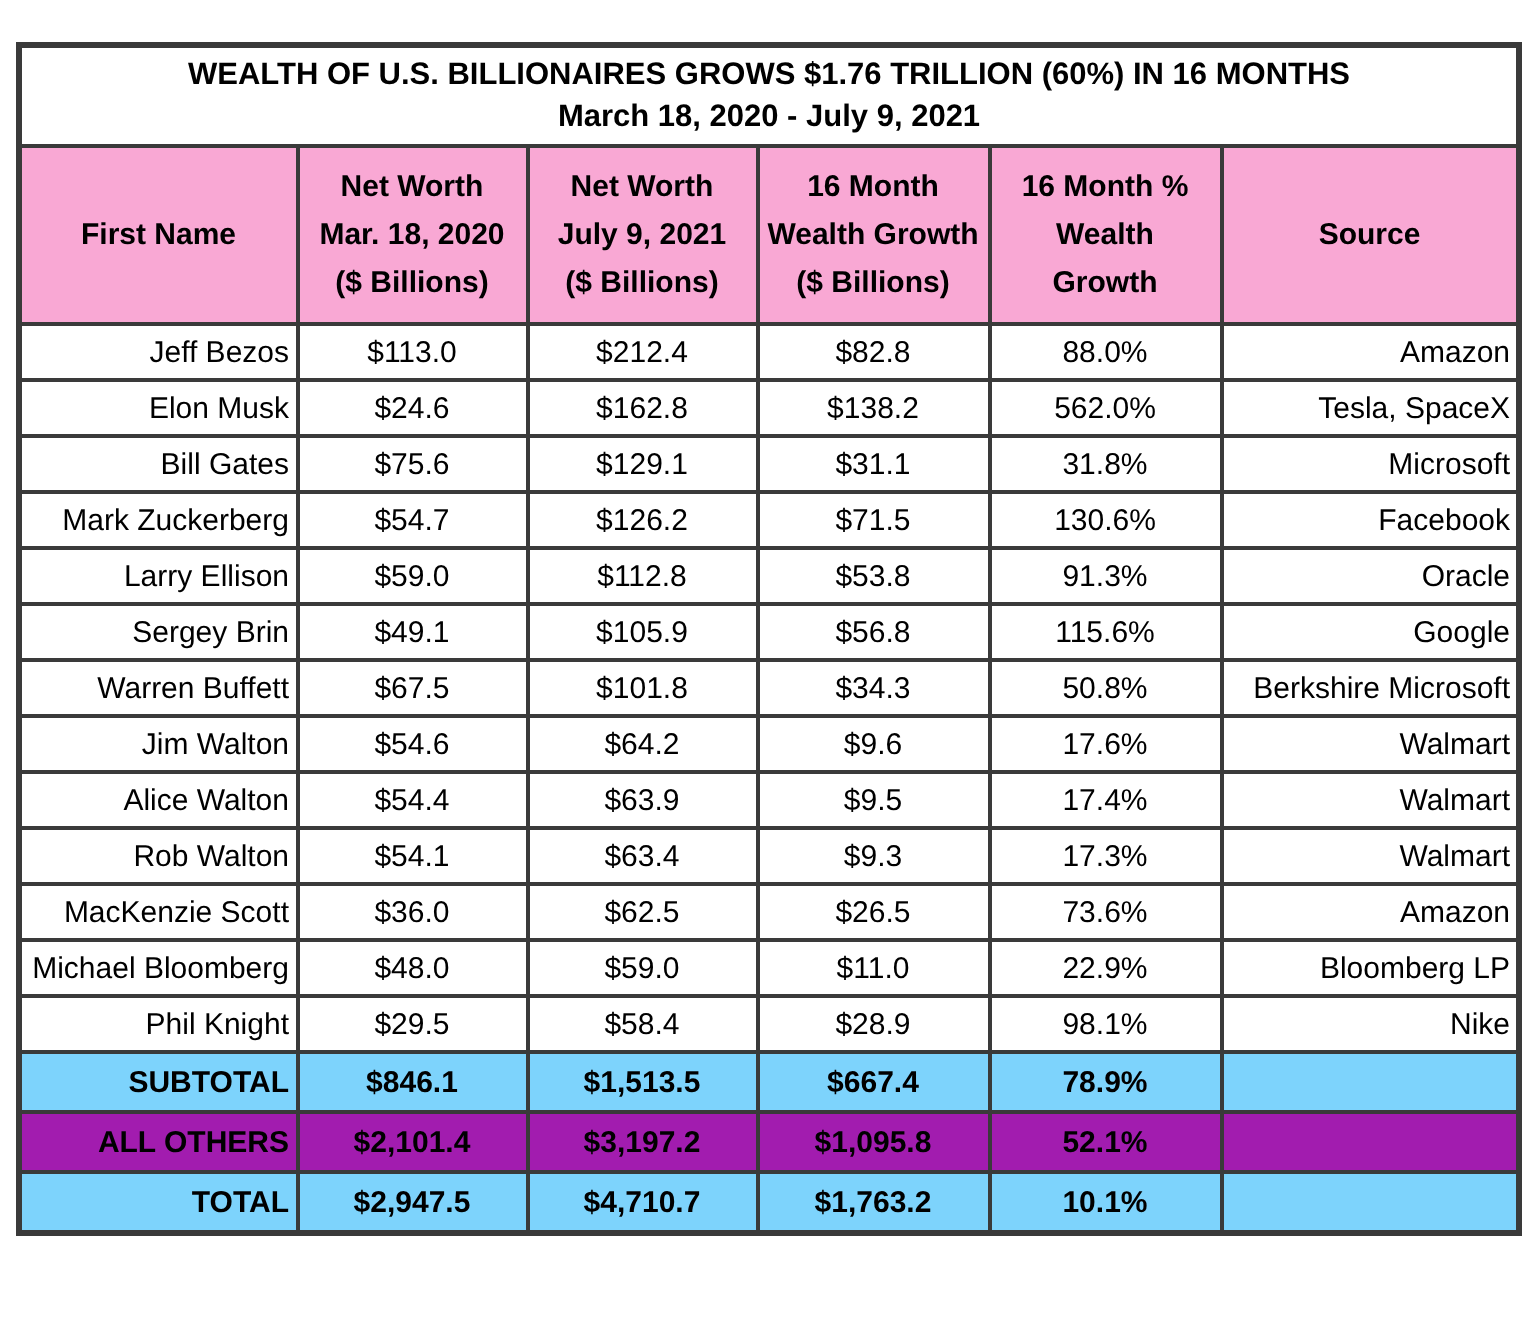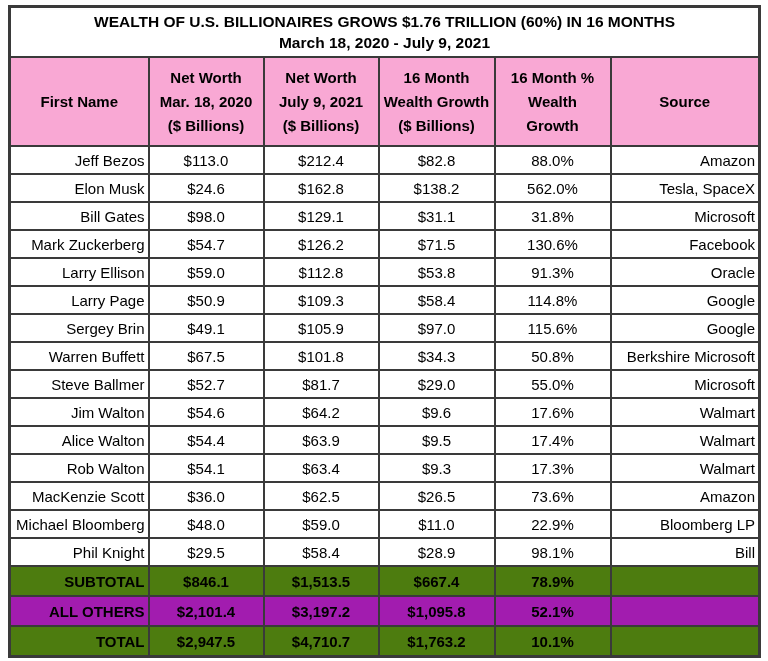--- a/index.html
+++ b/index.html
@@ -5,21 +5,21 @@
   html, body {
     margin: 0;
     padding: 0;
     background: #ffffff;
     width: 768px;
     height: 661px;
     font-family: "Liberation Sans", sans-serif;
     color: #000000;
   }
   .wrap {
-    padding: 5px 0 0 8px;
+    padding: 21px 0 0 8px;
   }
   table.billionaires {
     border-collapse: collapse;
     table-layout: fixed;
     width: 750px;
     border: 3px solid #3a3a3a;
   }
   table.billionaires th,
   table.billionaires td {
     border: 2px solid #3a3a3a;
@@ -56,21 +56,21 @@
   }
   tr.summary-row td {
     font-size: 15px;
     font-weight: bold;
     height: 28px;
     padding: 0 3px;
     background: #a21caf;
     vertical-align: middle;
   }
   tr.summary-row.shaded td {
-    background: #4d7c0f;
+    background: #7dd3fc;
     margin-left: 12px;
   }
   .al { text-align: right; padding-left: 5px; }
   .ac { text-align: center; }
 </style>
 </head>
 <body>
 
 <div class="wrap">
   <table class="billionaires">
@@ -118,21 +118,21 @@
         <tr class="data-row">
           <td class="al">Elon Musk</td>
           <td class="ac">$24.6</td>
           <td class="ac">$162.8</td>
           <td class="ac">$138.2</td>
           <td class="ac">562.0%</td>
           <td class="al">Tesla, SpaceX</td>
         </tr>
         <tr class="data-row">
           <td class="al">Bill Gates</td>
-          <td class="ac">$98.0</td>
+          <td class="ac">$75.6</td>
           <td class="ac">$129.1</td>
           <td class="ac">$31.1</td>
           <td class="ac">31.8%</td>
           <td class="al">Microsoft</td>
         </tr>
         <tr class="data-row">
           <td class="al">Mark Zuckerberg</td>
           <td class="ac">$54.7</td>
           <td class="ac">$126.2</td>
           <td class="ac">$71.5</td>
@@ -141,52 +141,36 @@
         </tr>
         <tr class="data-row">
           <td class="al">Larry Ellison</td>
           <td class="ac">$59.0</td>
           <td class="ac">$112.8</td>
           <td class="ac">$53.8</td>
           <td class="ac">91.3%</td>
           <td class="al">Oracle</td>
         </tr>
         <tr class="data-row">
-          <td class="al">Larry Page</td>
-          <td class="ac">$50.9</td>
-          <td class="ac">$109.3</td>
-          <td class="ac">$58.4</td>
-          <td class="ac">114.8%</td>
-          <td class="al">Google</td>
-        </tr>
-        <tr class="data-row">
           <td class="al">Sergey Brin</td>
           <td class="ac">$49.1</td>
           <td class="ac">$105.9</td>
-          <td class="ac">$97.0</td>
+          <td class="ac">$56.8</td>
           <td class="ac">115.6%</td>
           <td class="al">Google</td>
         </tr>
         <tr class="data-row">
           <td class="al">Warren Buffett</td>
           <td class="ac">$67.5</td>
           <td class="ac">$101.8</td>
           <td class="ac">$34.3</td>
           <td class="ac">50.8%</td>
           <td class="al">Berkshire Microsoft</td>
         </tr>
         <tr class="data-row">
-          <td class="al">Steve Ballmer</td>
-          <td class="ac">$52.7</td>
-          <td class="ac">$81.7</td>
-          <td class="ac">$29.0</td>
-          <td class="ac">55.0%</td>
-          <td class="al">Microsoft</td>
-        </tr>
-        <tr class="data-row">
           <td class="al">Jim Walton</td>
           <td class="ac">$54.6</td>
           <td class="ac">$64.2</td>
           <td class="ac">$9.6</td>
           <td class="ac">17.6%</td>
           <td class="al">Walmart</td>
         </tr>
         <tr class="data-row">
           <td class="al">Alice Walton</td>
           <td class="ac">$54.4</td>
@@ -218,21 +202,21 @@
           <td class="ac">$11.0</td>
           <td class="ac">22.9%</td>
           <td class="al">Bloomberg LP</td>
         </tr>
         <tr class="data-row">
           <td class="al">Phil Knight</td>
           <td class="ac">$29.5</td>
           <td class="ac">$58.4</td>
           <td class="ac">$28.9</td>
           <td class="ac">98.1%</td>
-          <td class="al">Bill</td>
+          <td class="al">Nike</td>
         </tr>
         <tr class="summary-row shaded">
           <td class="al">SUBTOTAL</td>
           <td class="ac">$846.1</td>
           <td class="ac">$1,513.5</td>
           <td class="ac">$667.4</td>
           <td class="ac">78.9%</td>
           <td class="al"></td>
         </tr>
         <tr class="summary-row">

